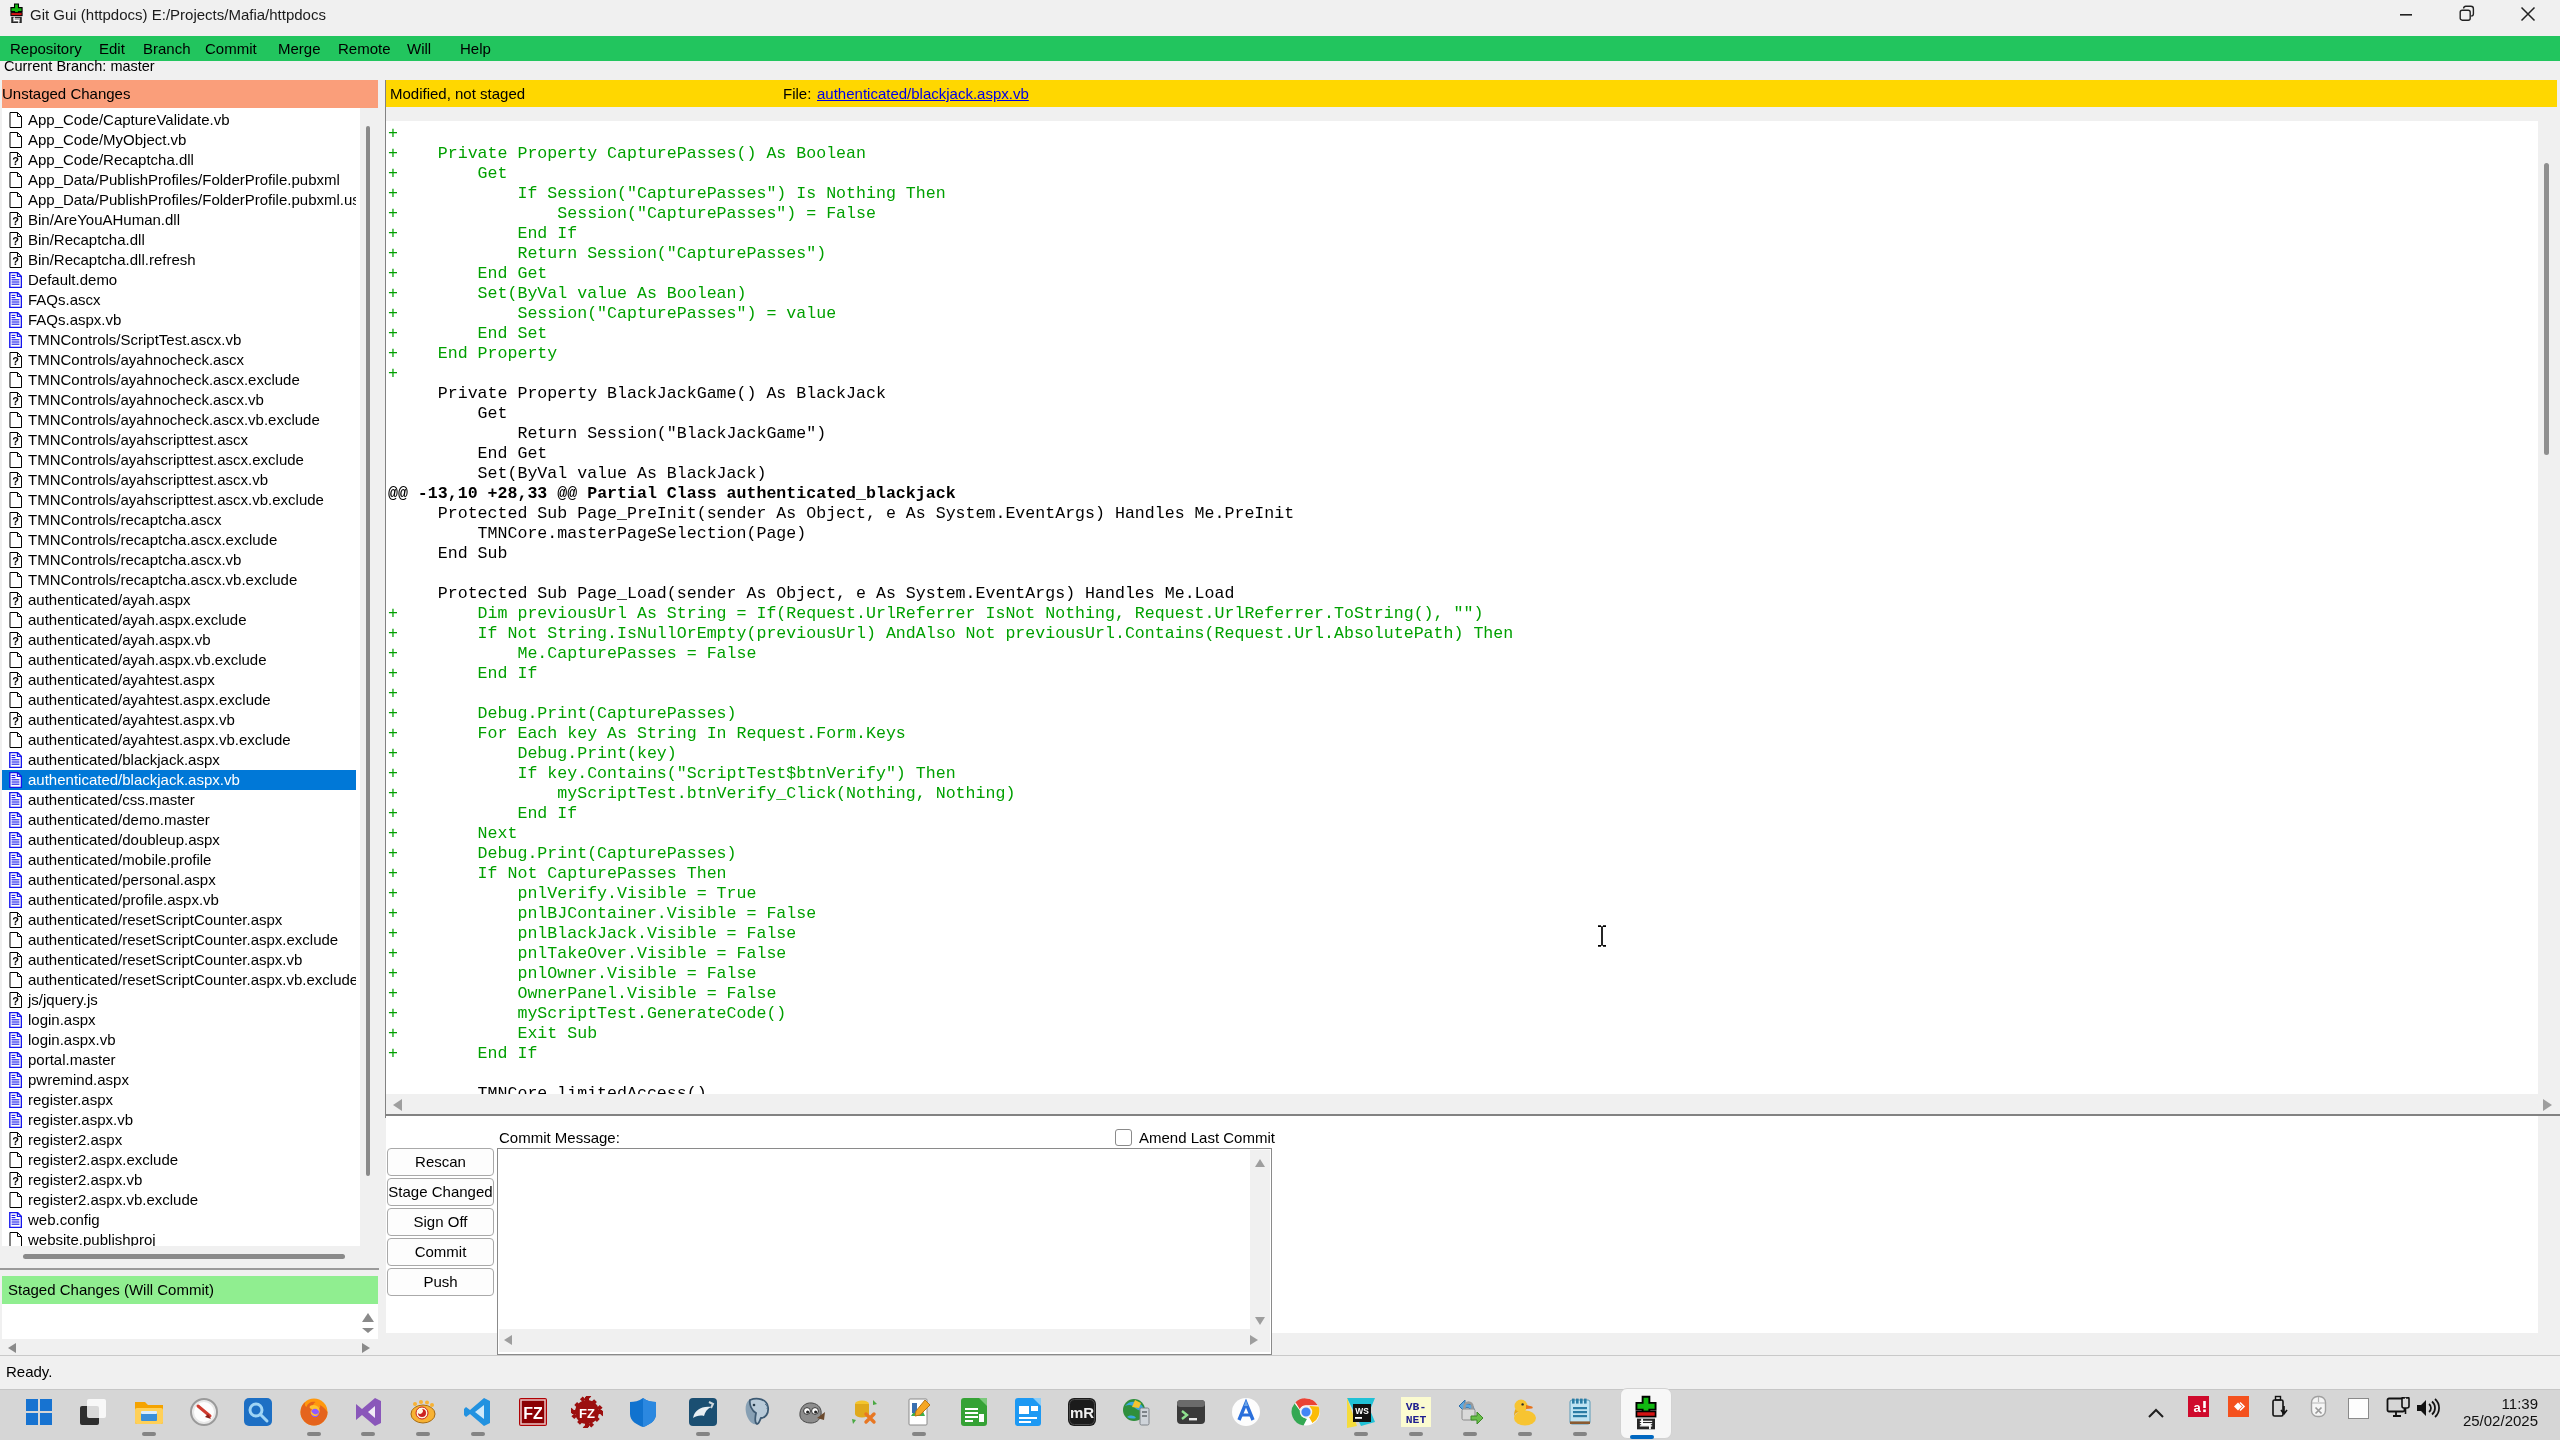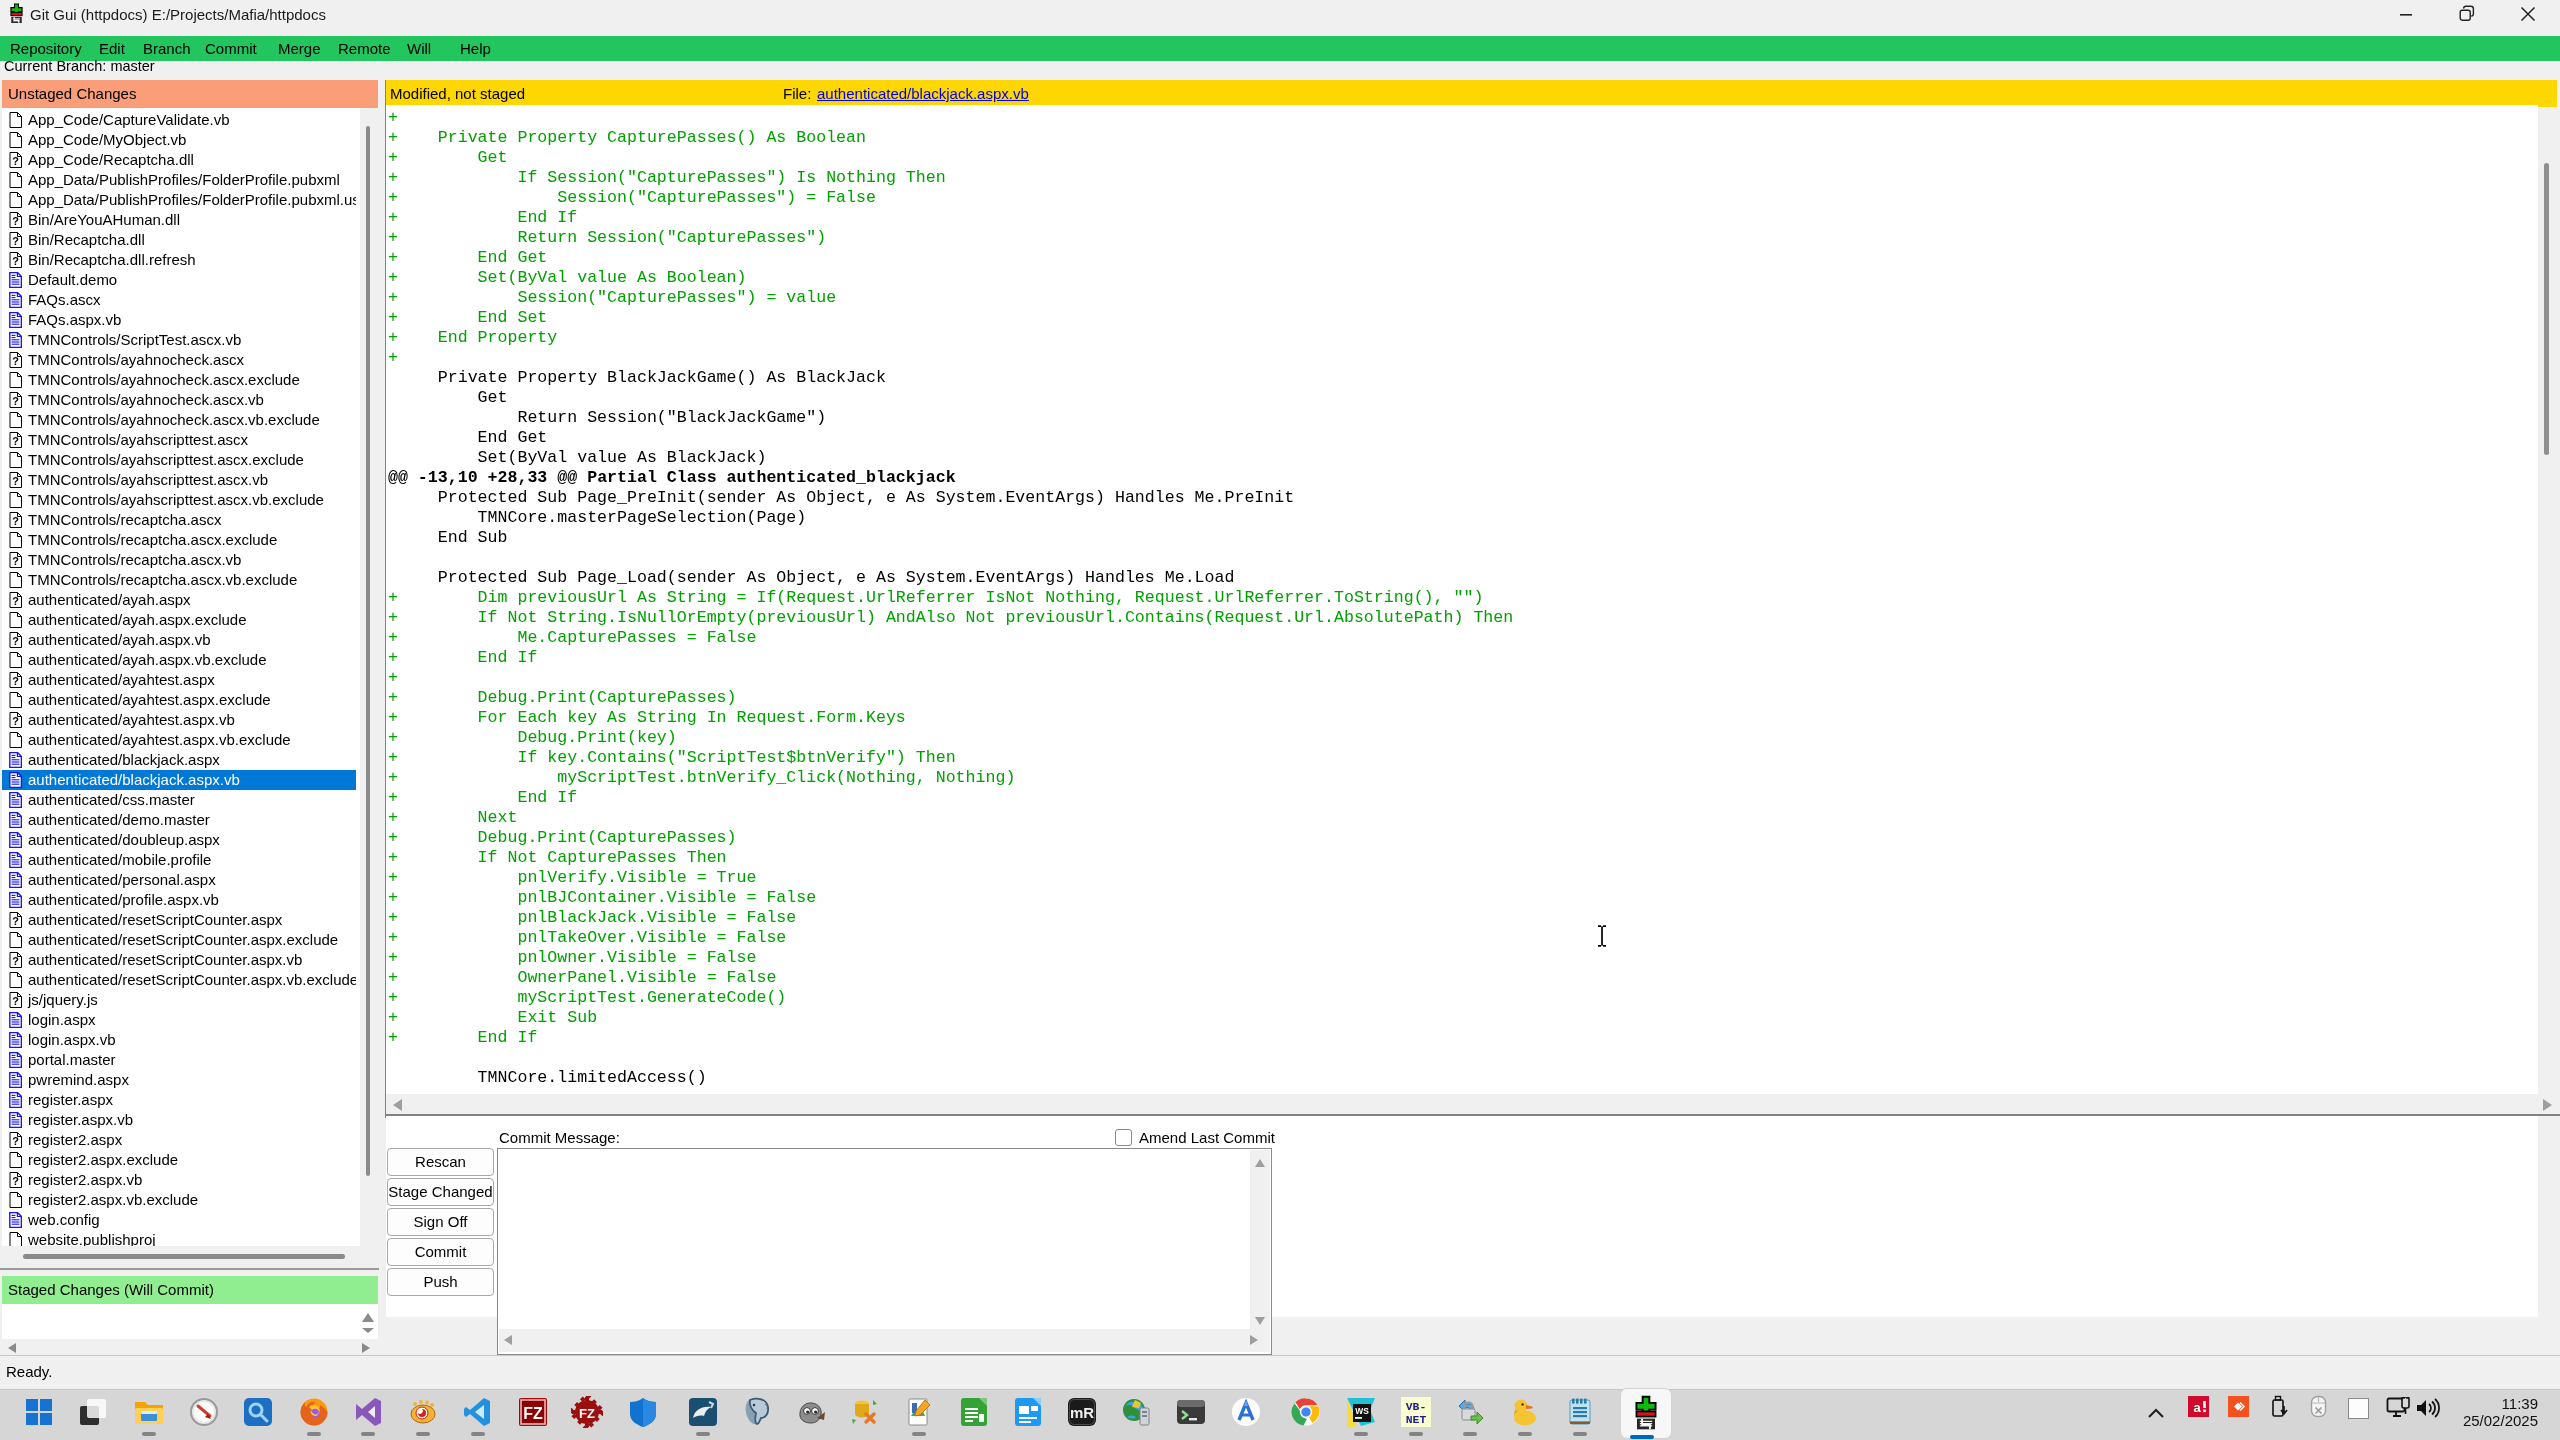--- a/index.html
+++ b/index.html
@@ -3,21 +3,21 @@
 * {margin:0;padding:0;box-sizing:border-box}
 html,body {width:2560px;height:1440px;overflow:hidden;background:#f0f0f0;
   font-family:"Liberation Sans",sans-serif;-webkit-font-smoothing:antialiased}
 .abs {position:absolute}
 #titlebar {position:absolute;left:0;top:0;width:2472px;height:29px;background:#f0f0f0}
 #title-txt {position:absolute;left:30px;top:0;height:29px;line-height:29px;font-size:15px;color:#1b1b1b}
 #menubar {position:absolute;left:0;top:36px;width:2560px;height:25px;background:#22c55e}
 .mi {position:absolute;top:0;height:25px;line-height:25px;font-size:15px;color:#000}
 #branchline {position:absolute;left:4px;top:54px;height:25px;line-height:25px;font-size:14.5px;color:#000}
 #lpanel-h {position:absolute;left:2px;top:80px;width:376px;height:28px;background:#fa9e7a;
-  font-size:15px;line-height:28px;color:#000;padding-left:6px}
+  font-size:15px;line-height:28px;color:#000;}
 #flist {position:absolute;left:2px;top:108px;width:376px;height:1138px;background:#fff;overflow:hidden}
 .row {position:absolute;left:0;width:354px;height:20px;font-size:15px;line-height:20px;color:#000;
   white-space:nowrap;overflow:hidden}
 .row span {position:absolute;left:26px}
 .row.sel {background:#0078d7;color:#fff}
 .fic {position:absolute;left:7px;top:2px;width:13px;height:16px}
 #flist-sb {position:absolute;left:360px;top:108px;width:18px;height:1138px;background:#f0f0f0}
 #flist-sb .thumb {position:absolute;left:6px;top:18px;width:3.5px;height:1050px;background:#8a8a8a;border-radius:2px}
 #flist-hsb {position:absolute;left:2px;top:1246px;width:376px;height:22px;background:#f0f0f0}
 #flist-hsb .thumb {position:absolute;left:21px;top:8px;width:322px;height:5px;background:#8a8a8a;border-radius:3px}
@@ -25,21 +25,21 @@
   font-size:15px;line-height:28px;color:#000;padding-left:6px}
 #spanel {position:absolute;left:2px;top:1304px;width:376px;height:35px;background:#fff}
 #spanel-hsb {position:absolute;left:2px;top:1339px;width:376px;height:16px;background:#f0f0f0}
 #statusline {position:absolute;left:0;top:1355px;width:2560px;height:34px;background:#f0f0f0;border-top:1px solid #c9c9c9}
 #status-txt {position:absolute;left:6px;top:0;height:34px;line-height:32px;font-size:15px}
 #dborder {position:absolute;left:385px;top:80px;width:1px;height:1038px;background:#828282}
 #dheader {position:absolute;left:386px;top:80px;width:2171px;height:27px;background:#ffd700;font-size:15px;line-height:27px}
 #dh-left {position:absolute;left:4px}
 #dh-file {position:absolute;left:397px}
 #dh-link {position:absolute;left:431px;color:#0000e6;text-decoration:underline}
-#dtext {position:absolute;left:386px;top:105px;width:2152px;height:1212px;background:#fff;overflow:hidden}
+#dtext {position:absolute;left:386px;top:121px;width:2152px;height:1212px;background:#fff;overflow:hidden}
 #dtext pre {position:absolute;left:2px;top:3px;font-family:"Liberation Mono",monospace;font-size:16.6px;
   line-height:20px;color:#000}
 .dp {color:#00a000}
 .dh {color:#000000;font-weight:bold}
 .db {color:#000;font-weight:bold}
 #dvsb {position:absolute;left:2538px;top:107px;width:22px;height:987px;background:#f0f0f0}
 #dvsb .thumb {position:absolute;left:6px;top:56px;width:5px;height:292px;background:#8f8f8f;border-radius:3px}
 #dhsb {position:absolute;left:386px;top:1094px;width:2174px;height:22px;background:#f0f0f0;border-bottom:2px solid #828282}
 #cmlabel {position:absolute;left:499px;top:1128px;height:20px;line-height:20px;font-size:15px}
 #amend {position:absolute;left:1115px;top:1129px;width:17px;height:17px;background:#fff;border:1px solid #8a8a8a;border-radius:3px}

